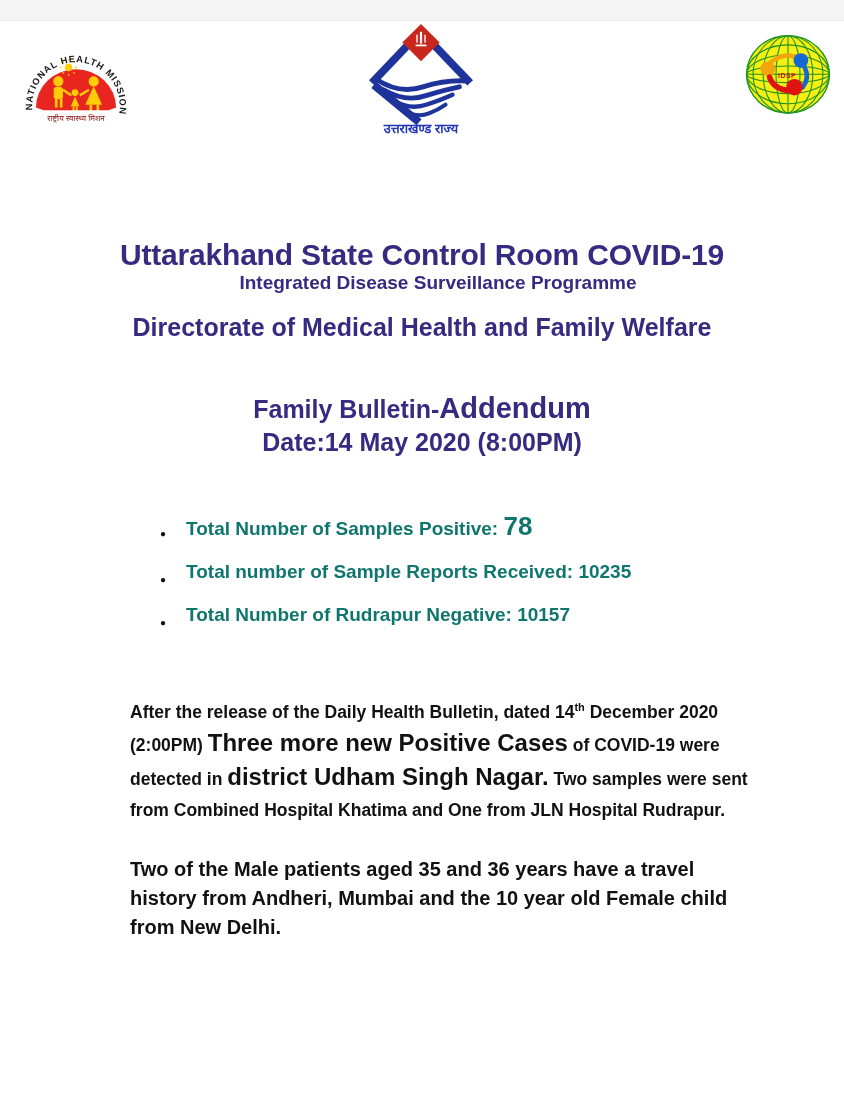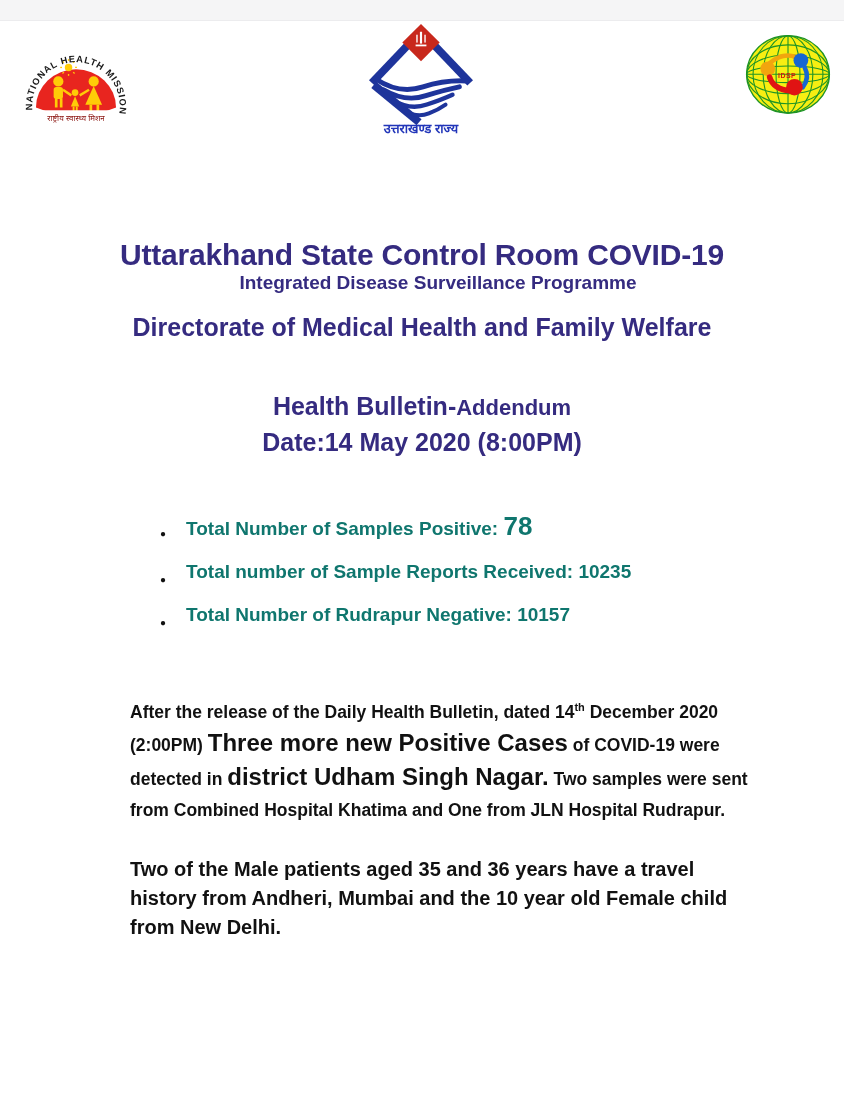--- a/index.html
+++ b/index.html
@@ -21,21 +21,21 @@
   .logo-idsp { left:742px; top:32px; }
 
   .center-line {
     position:absolute; left:0; width:844px; text-align:center;
     font-weight:bold; color:#352b80;
   }
   .h1 { top:238px; font-size:30px; letter-spacing:-0.2px; }
   .h2 { top:272px; font-size:19px;padding-left:16px; }
   .h3 { top:313px; font-size:25px; }
   .bulletin-title { top:392px; font-size:25px; }
-  .bulletin-title .sub { font-size:22px; }
+  .bulletin-title .sub { font-size:29px; }
   .bulletin-date  { top:428px; font-size:25px; }
 
   .stats {
     position:absolute; left:158px; top:512px; width:600px;
     list-style:none; margin:0; padding:0;
   }
   .stats .item {
     position:relative; padding-left:28px;
     font-size:19px; font-weight:bold; line-height:28px;
     margin-bottom:15px; color:#0f766e;
@@ -142,21 +142,21 @@
     <path d="M 52,64 Q 34,62 30,49" stroke="#e01313" stroke-width="6" stroke-linecap="round"></path>
     <circle cx="57" cy="60" r="9" fill="#e01313"></circle>
   </g>
   <text x="49" y="50" font-size="7.5" font-weight="bold" fill="#cf1212" text-anchor="middle" letter-spacing="0.5">IDSP</text>
 </svg>
 
 <div class="center-line h1">Uttarakhand State Control Room COVID-19</div>
 <div class="center-line h2">Integrated Disease Surveillance Programme</div>
 <div class="center-line h3">Directorate of Medical Health and Family Welfare</div>
 
-<div class="center-line bulletin-title"><span>Health Bulletin-</span><span class="sub">Addendum</span></div>
+<div class="center-line bulletin-title"><span>Family Bulletin-</span><span class="sub">Addendum</span></div>
 <div class="center-line bulletin-date">Date:14 May 2020 (8:00PM)</div>
 
 <ul class="stats">
   <li class="item"><span>Total Number of Samples Positive: </span><span class="value big">78</span></li>
   <li class="item"><span>Total number of Sample Reports Received: </span><span class="value">10235</span></li>
   <li class="item"><span>Total Number of Rudrapur Negative: </span><span class="value">10157</span></li>
 </ul>
 
 <p class="para para-1"><span>After the release of the Daily Health Bulletin, dated 14</span><sup>th</sup><span> December 2020 (2:00PM) </span><span class="big">Three more new Positive Cases</span><span> of COVID-19 were detected in </span><span class="big">district Udham Singh Nagar.</span><span> Two samples were sent from Combined Hospital Khatima and One from JLN Hospital Rudrapur.</span></p>
 

